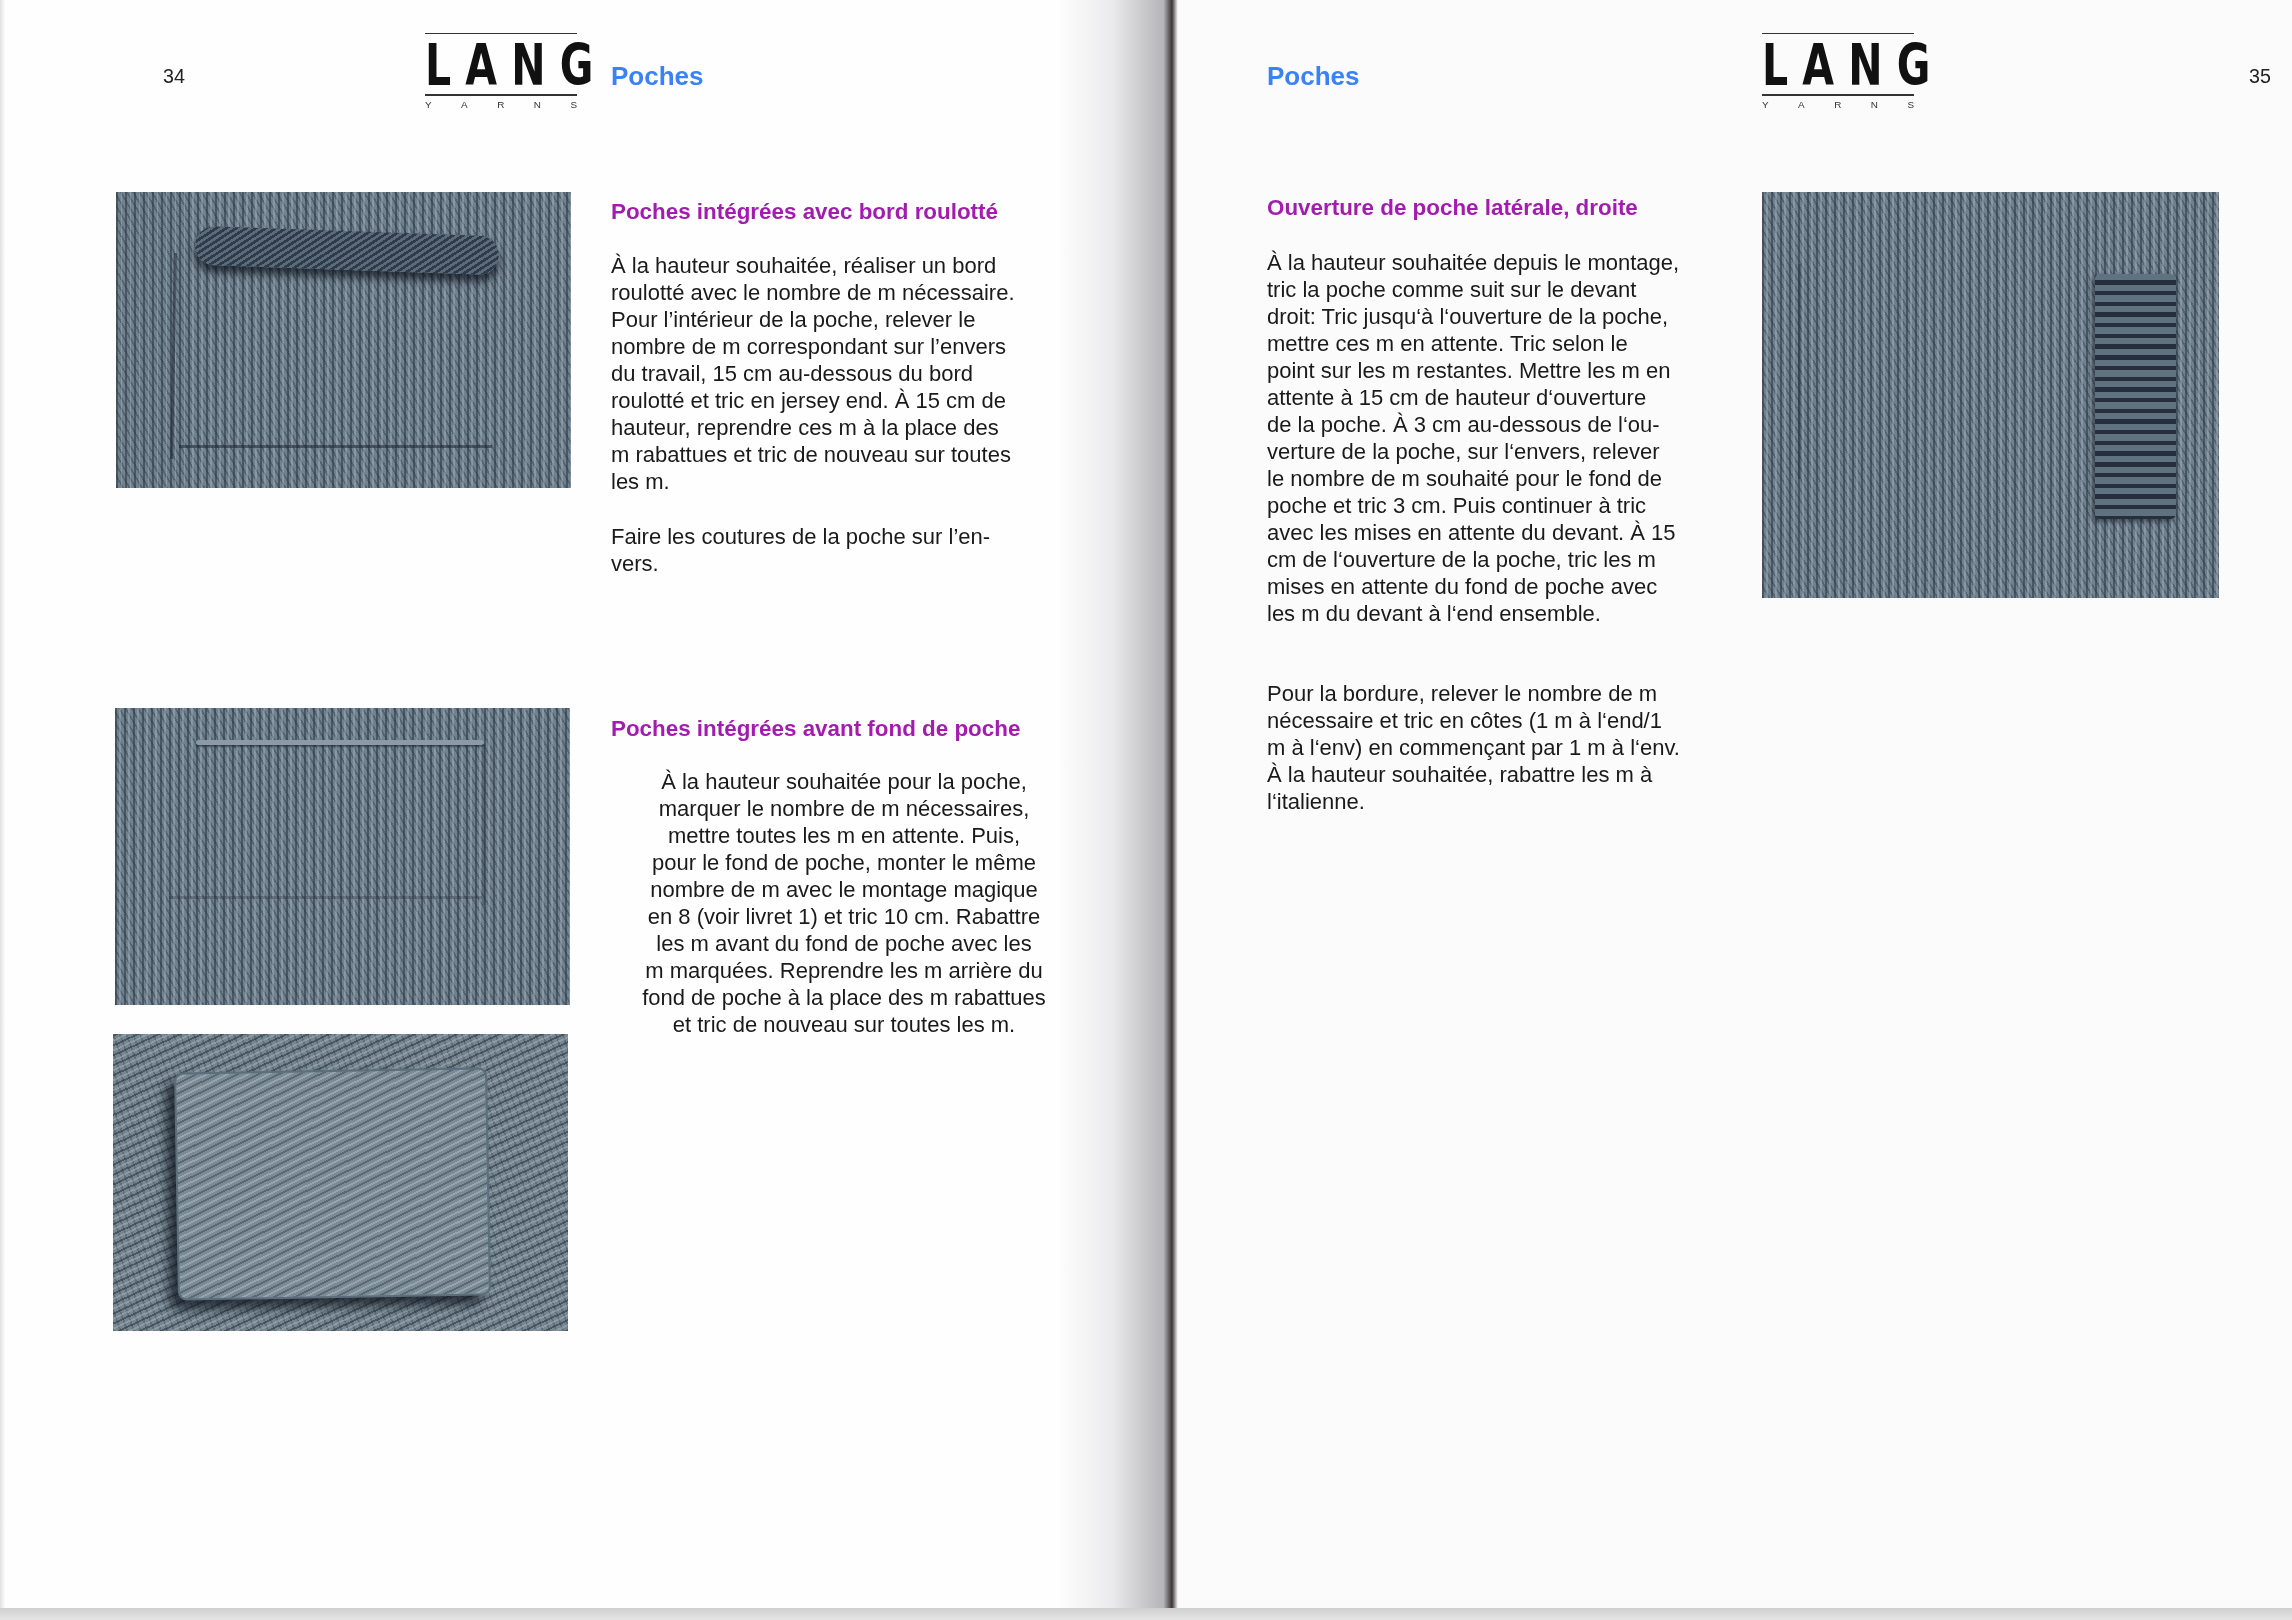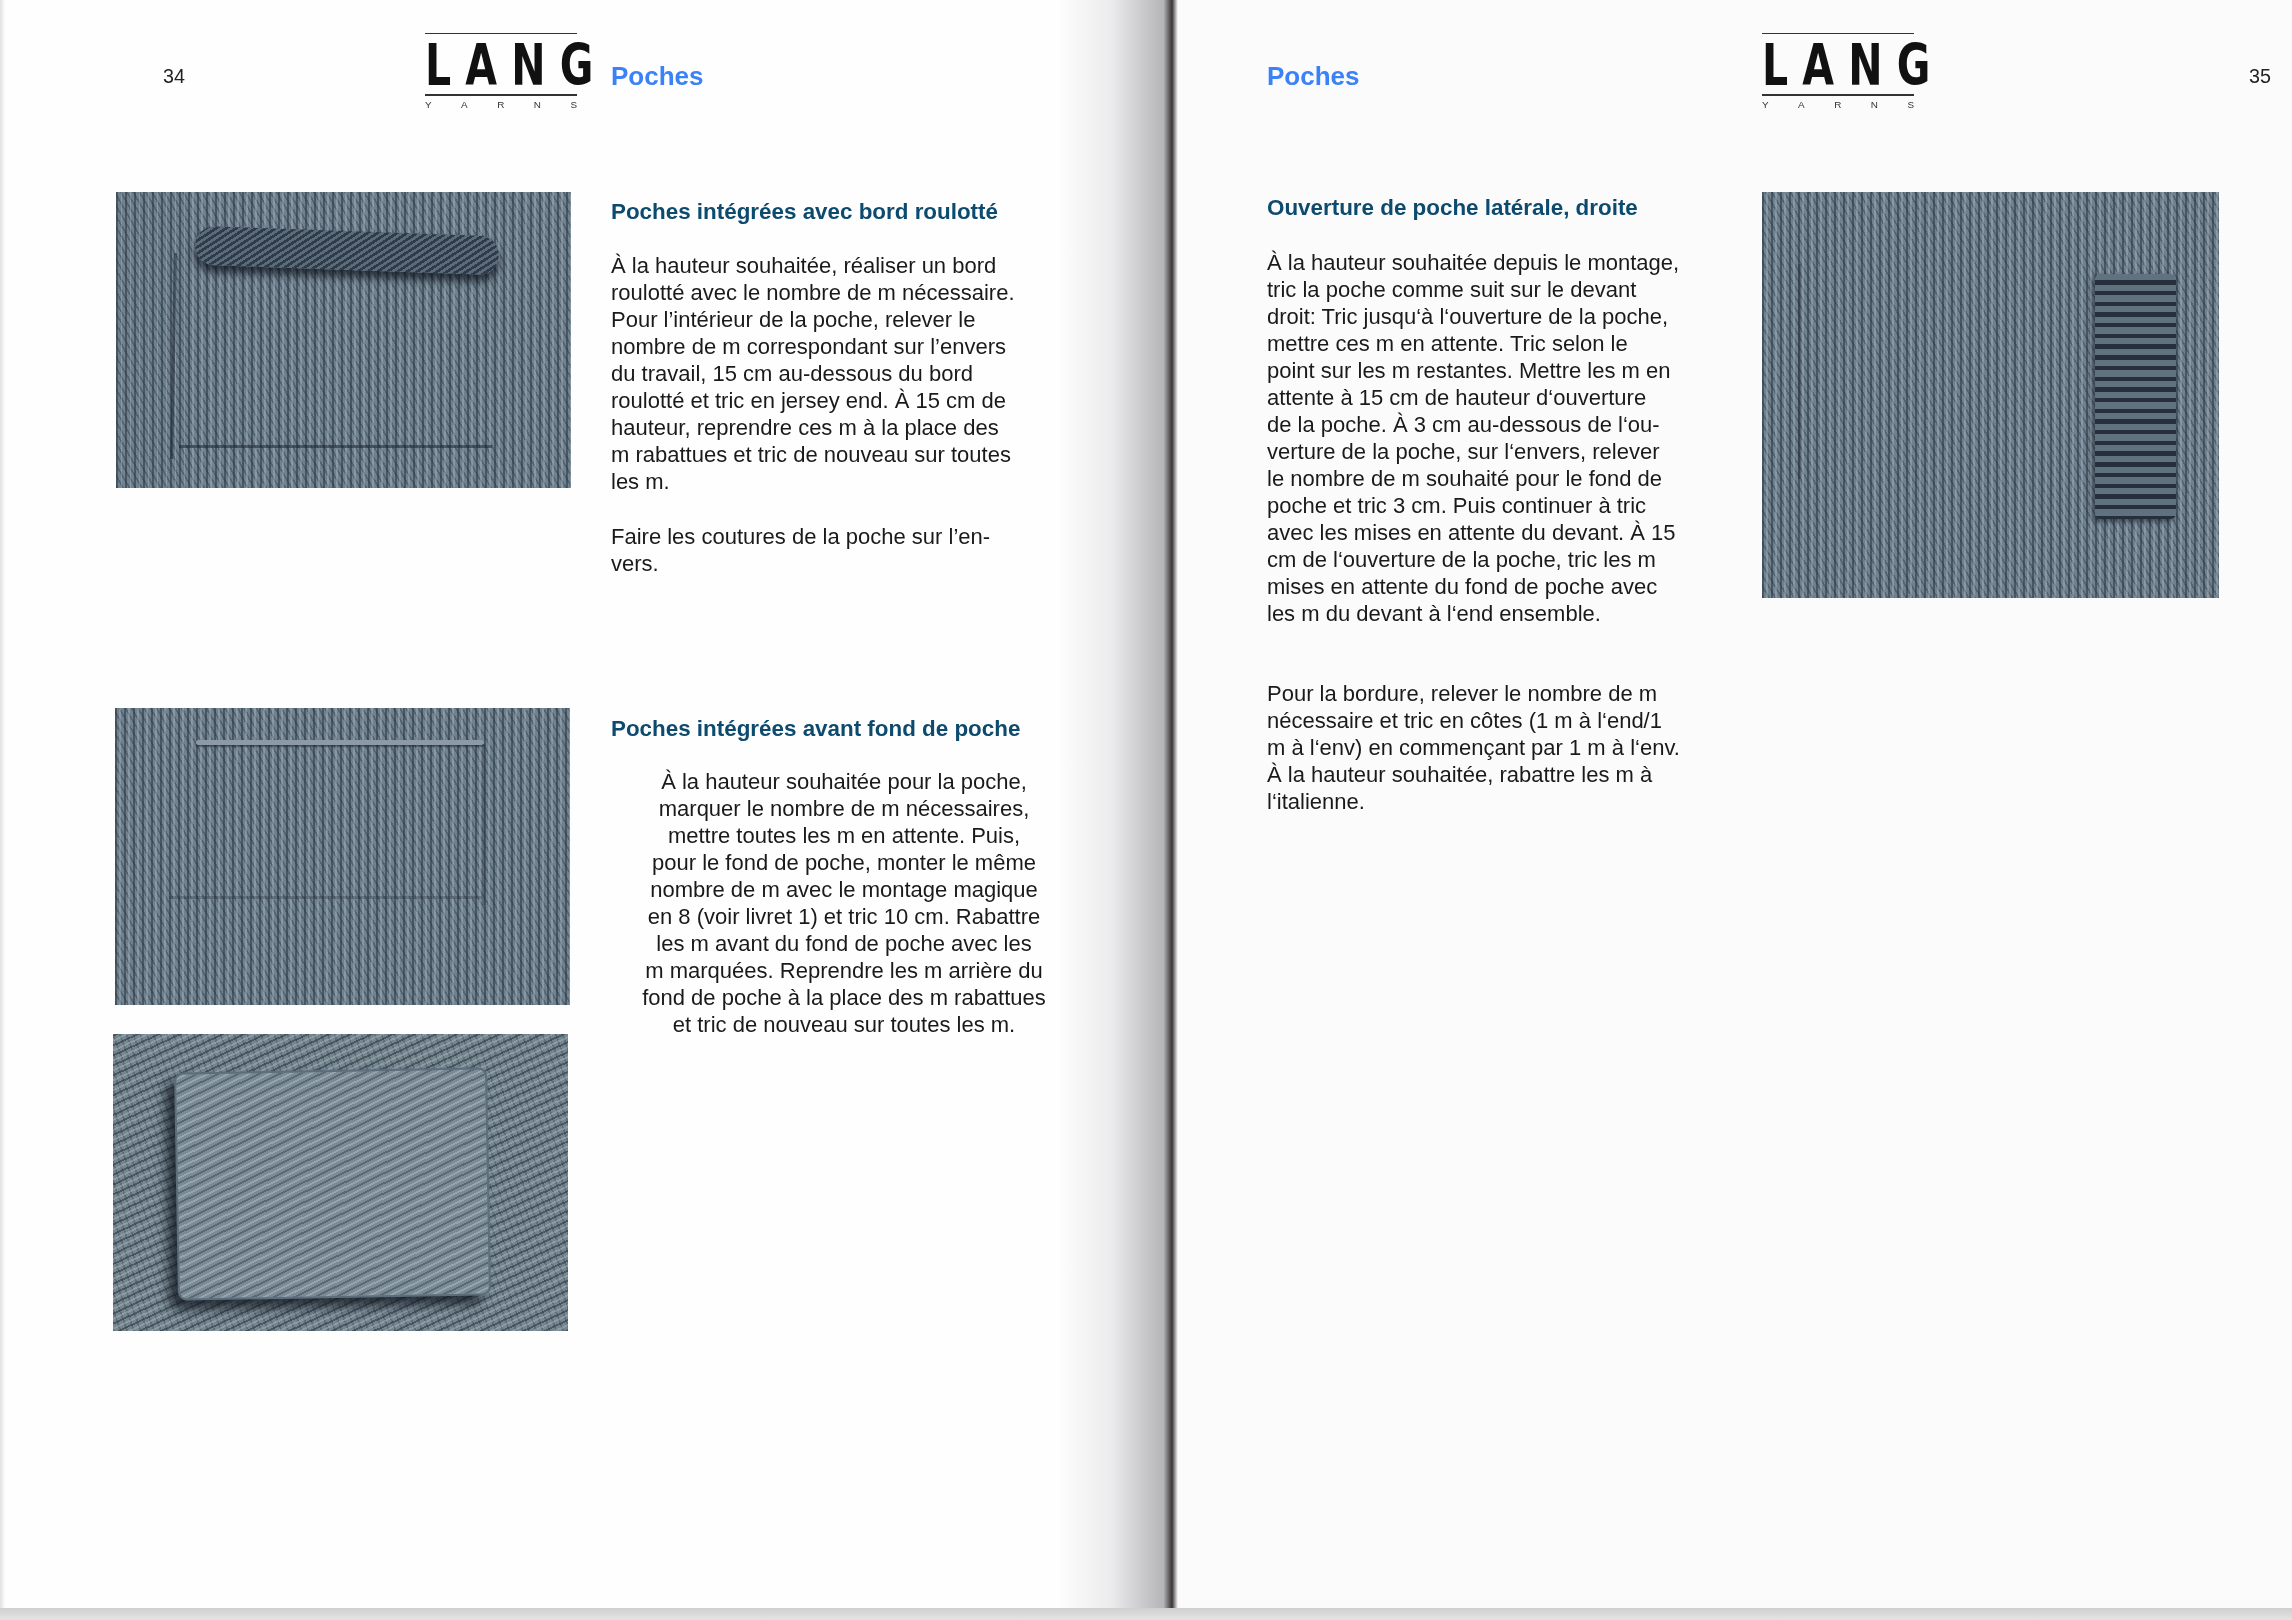--- a/index.html
+++ b/index.html
@@ -26,21 +26,21 @@
     .logo .rule { position: absolute; left: 0; width: 152px; height: 1.8px; background: #333; }
     .logo .rule.top { top: 2.7px; }
     .logo .rule.mid { top: 64px; }
     .logo .lang { position: absolute; left: 0; top: 7.2px; width: 152px; height: 56px;
       display: flex; justify-content: space-between; align-items: center;
       font-family: "DejaVu Sans", sans-serif; font-weight: bold; font-size: 57px; line-height: 56px;
       transform: scaleX(0.72); transform-origin: left center; width: 211px; letter-spacing: 0; }
     .logo .yarns { position: absolute; left: 0; top: 69px; width: 152px; display: flex; justify-content: space-between;
       font-size: 9.9px; color: #333; letter-spacing: 0; }
 
-    .section-title { position: absolute; font-size: 22.4px; font-weight: bold; color: #0c4a6e; }
+    .section-title { position: absolute; font-size: 22.4px; font-weight: bold; color: #a21caf; }
     .body-text { position: absolute; font-size: 22px; line-height: 27px; color: #1a1a1a; white-space: pre-line; }
 
     
     .photo { position: absolute; overflow: hidden; background-color: #6e7f8e; }
     .knit-v {
       background-color: #71828f;
       background-image:
         repeating-linear-gradient(90deg, rgba(40,52,66,0.55) 0px, rgba(40,52,66,0.55) 1.8px, rgba(0,0,0,0) 1.8px, rgba(0,0,0,0) 4.5px, rgba(180,195,205,0.35) 4.5px, rgba(180,195,205,0.35) 6.3px, rgba(0,0,0,0) 6.3px, rgba(0,0,0,0) 9px),
         repeating-linear-gradient(60deg, rgba(35,45,60,0.35) 0px, rgba(35,45,60,0.35) 1.8px, rgba(0,0,0,0) 1.8px, rgba(0,0,0,0) 5.4px);
     }

